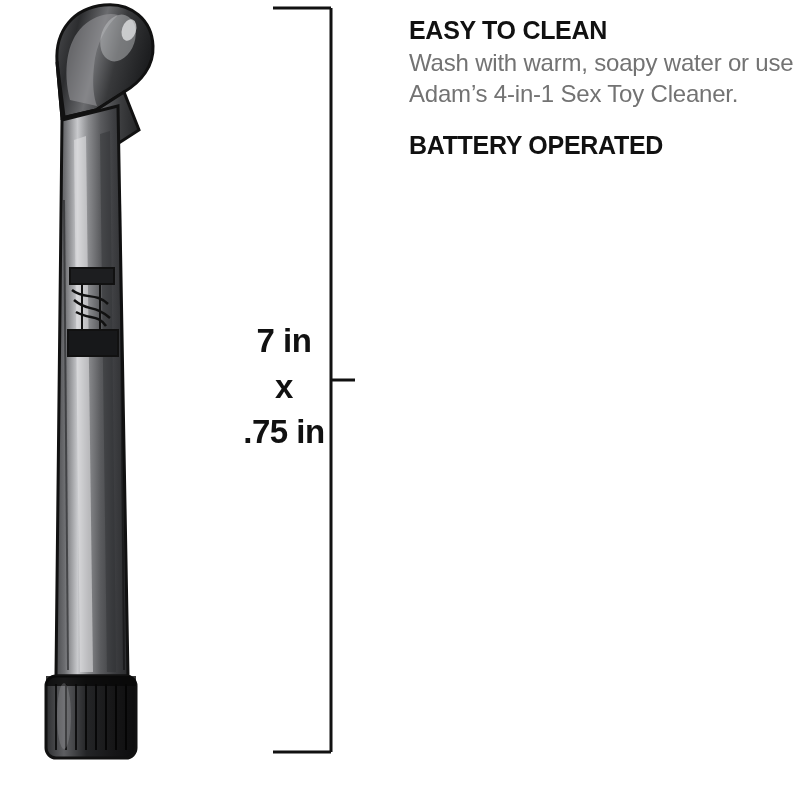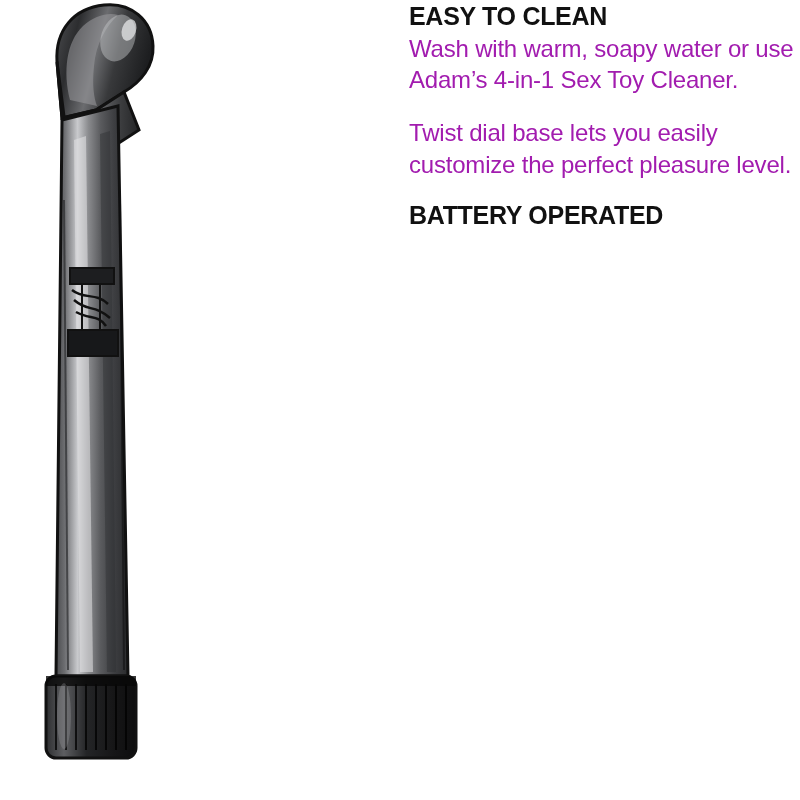--- a/index.html
+++ b/index.html
@@ -57,38 +57,38 @@
   .dim-line-2 { display: block; }
   .dim-line-3 { display: block; }
 
   
   .features {
     position: absolute;
     left: 409px;
     top: 0;
     width: 391px;
     height: 656px;
-    padding-top: 2px;
+    padding-top: 16px;
     box-sizing: border-box;
   }
   .feature {
     margin-bottom: 21px;
   }
   .feature-title {
     font-size: 25px;
     font-weight: bold;
     letter-spacing: -0.3px;
     color: #111111;
     line-height: 1.15;
     margin: 0 0 2px 0;
   }
   .feature-body {
     font-size: 24px;
     line-height: 1.32;
-    color: #a21caf;
+    color: #737373;
     margin: 0;
     letter-spacing: -0.2px;
   }
 </style>
 </head>
 <body>
 
 <div class="page">
 
   <div class="product-area">
@@ -168,31 +168,47 @@
           <line x1="106" y1="684" x2="106" y2="750"></line>
           <line x1="116" y1="684" x2="116" y2="750"></line>
           <line x1="126" y1="684" x2="126" y2="750"></line>
         </g>
         <rect x="46" y="676" width="90" height="10" fill="#070708" opacity="0.8"></rect>
         <ellipse cx="64" cy="716" rx="7" ry="33" fill="#9fa0a3" opacity="0.30"></ellipse>
       </g>
     </svg>
   </div>
 
+  <div class="dimension-block">
+    <svg width="130" height="800" viewBox="0 0 130 800">
+
+      <line x1="103" y1="8" x2="103" y2="752" stroke="#111111" stroke-width="3"></line>
+
+      <line x1="45" y1="8" x2="103" y2="8" stroke="#111111" stroke-width="3"></line>
+
+      <line x1="45" y1="752" x2="103" y2="752" stroke="#111111" stroke-width="3"></line>
+
+      <line x1="103" y1="380" x2="127" y2="380" stroke="#111111" stroke-width="3"></line>
+    </svg>
+    <div class="dim-text">
+      <span class="dim-line-1">7 in</span>
+      <span class="dim-line-2">x</span>
+      <span class="dim-line-3">.75 in</span>
+    </div>
+  </div>
 
   <div class="features">
 
     <div class="feature">
       <p class="feature-title">EASY TO CLEAN</p>
       <p class="feature-body">Wash with warm, soapy water or use Adam’s 4-in-1 Sex Toy Cleaner.</p>
     </div>
 
 
     <div class="feature">
-      <p class="feature-body">Twist dial base lets you easily customize the perfect pleasure level.</p>
     </div>
 
     <div class="feature">
       <p class="feature-title">BATTERY OPERATED</p>
     </div>
 
   </div>
 
 </div>
 

